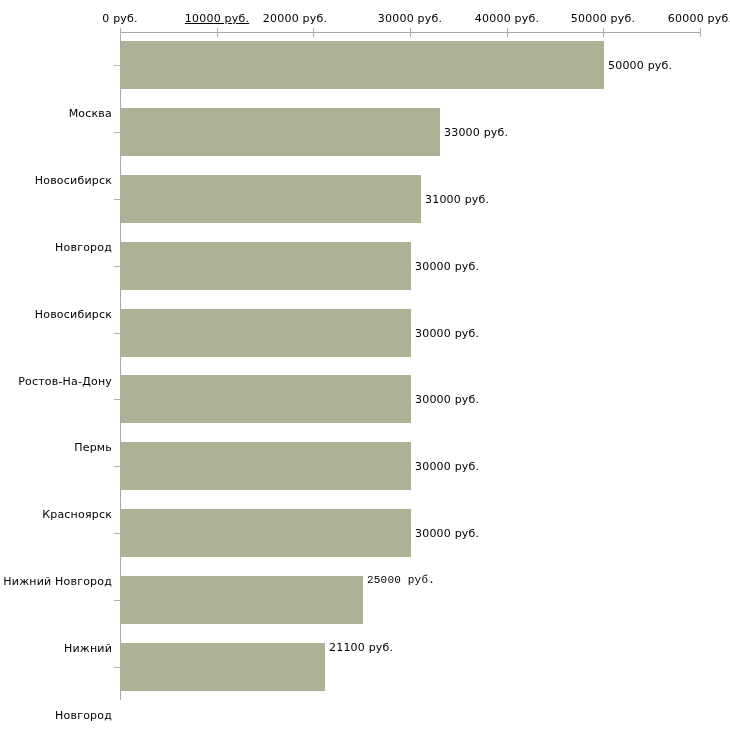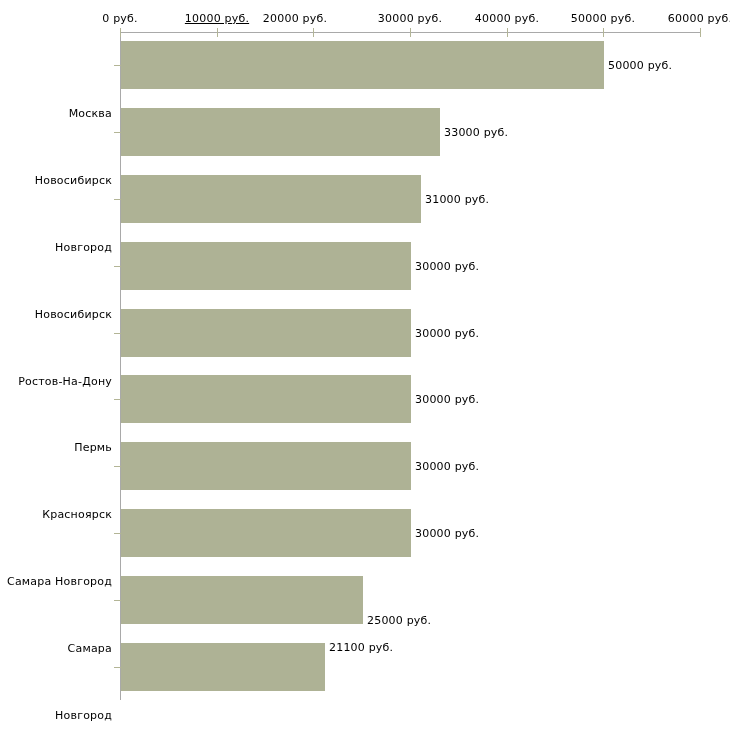--- a/index.html
+++ b/index.html
@@ -157,29 +157,29 @@
       <div class="val-label" style="left: 415px; top: 399px;">30000 руб.</div>
       <div class="bar" title="Новосибирск: 30000 руб." style="top: 442px; height: 48px; width: 290px; background: rgb(174, 178, 149);"></div>
       <div class="ytick" style="top: 466px;"></div>
       <div class="cat-label-wrap" style="top: 466px;">
         <div class="cat-label">Красноярск</div>
       </div>
       <div class="val-label" style="left: 415px; top: 466px;">30000 руб.</div>
       <div class="bar" title="Нижний Новгород: 30000 руб." style="top: 509px; height: 48px; width: 290px; background: rgb(174, 178, 149);"></div>
       <div class="ytick" style="top: 533px;"></div>
       <div class="cat-label-wrap" style="top: 533px;">
-        <div class="cat-label">Самара Новгород</div>
+        <div class="cat-label">Нижний Новгород</div>
       </div>
       <div class="val-label" style="left: 415px; top: 533px;">30000 руб.</div>
       <div class="bar" title="Пермь: 25000 руб." style="top: 576px; height: 48px; width: 242px; background: rgb(174, 178, 149);"></div>
       <div class="ytick" style="top: 600px;"></div>
       <div class="cat-label-wrap" style="top: 600px;">
-        <div class="cat-label">Самара</div>
+        <div class="cat-label">Нижний</div>
       </div>
-      <div class="val-label" style="left: 367px; top: 620px;">25000 руб.</div>
+      <div class="val-label" style="left: 367px; top: 580px; font-family: Liberation Mono, monospace;">25000 руб.</div>
       <div class="bar" title="Волгоград: 21100 руб." style="top: 643px; height: 48px; width: 204px; background: rgb(174, 178, 149);"></div>
       <div class="ytick" style="top: 667px;"></div>
       <div class="cat-label-wrap" style="top: 667px;">
         <div class="cat-label">Новгород</div>
       </div>
       <div class="val-label" style="left: 329px; top: 647px;">21100 руб.</div>
     </div>
 
 </div>
 

